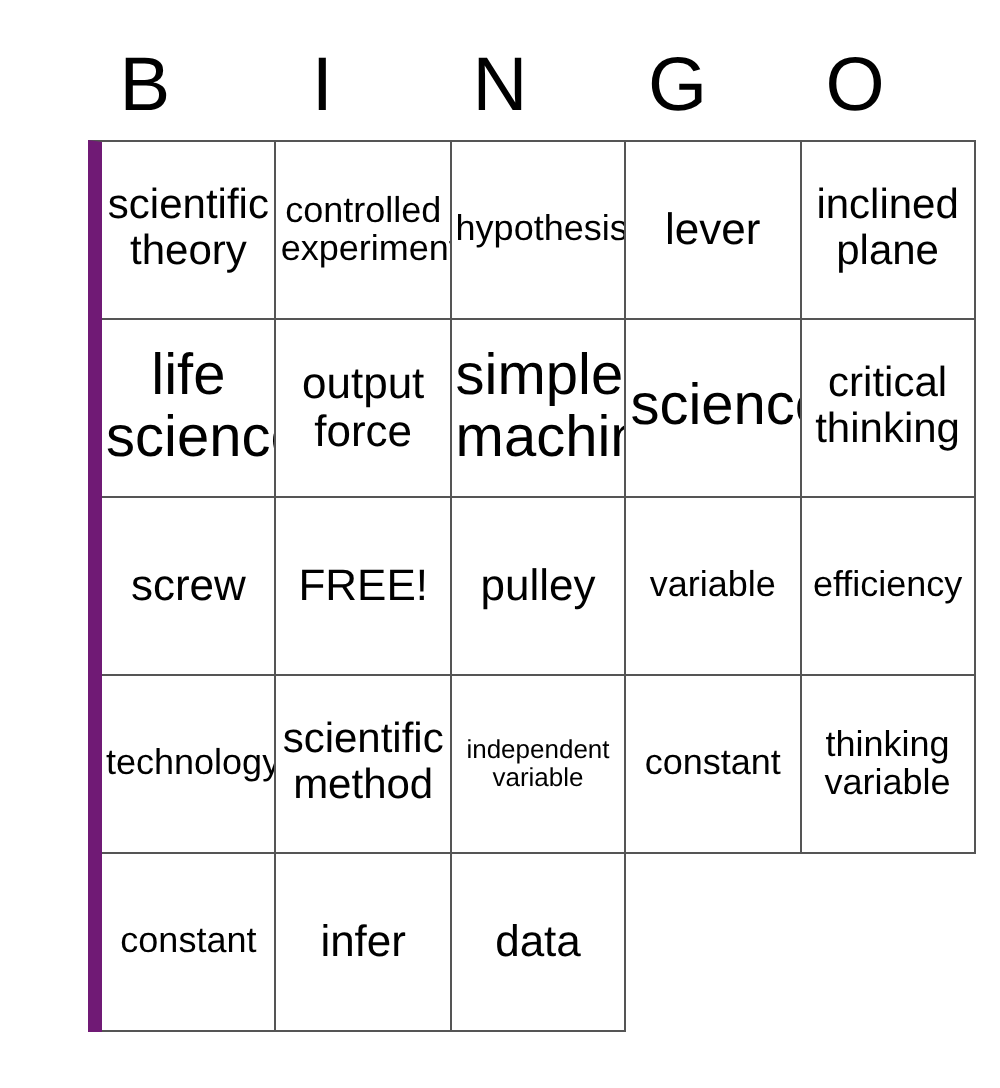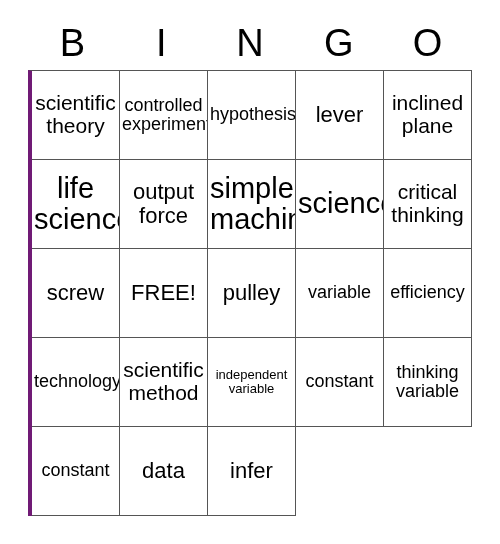--- a/index.html
+++ b/index.html
@@ -40,29 +40,29 @@
     line-height: 1;
     font-weight: normal;
     color: #000000;
     letter-spacing: 0px;
     user-select: none;
   }
 
   
   #bingo-grid {
     position: absolute;
-    left: 28px;
+    left: 44px;
     top: 70px;
     width: 444px;
     height: 446px;
     display: grid;
     grid-template-columns: repeat(5, 1fr);
     grid-template-rows: repeat(5, 1fr);
     border-top: 1px solid #555555;
-    border-left: 4px solid #701a75;
+    border-left: 7px solid #701a75;
     box-sizing: border-box;
     background: #ffffff;
   }
   .bingo-cell {
     border-right: 1px solid #555555;
     border-bottom: 1px solid #555555;
     box-sizing: border-box;
     display: flex;
     align-items: center;
     justify-content: center;
@@ -168,20 +168,20 @@
         <span class="cell-text fs-md">constant</span>
       </div>
       <div class="bingo-cell">
         <span class="cell-text fs-sm">thinking
 variable</span>
       </div>
       <div class="bingo-cell">
         <span class="cell-text fs-md">constant</span>
       </div>
       <div class="bingo-cell">
-        <span class="cell-text fs-xxl">data</span>
+        <span class="cell-text fs-xxl">infer</span>
       </div>
       <div class="bingo-cell">
-        <span class="cell-text fs-xxl">infer</span>
+        <span class="cell-text fs-xxl">data</span>
       </div>
     </div>
 
 </div>
 
 </body></html>

